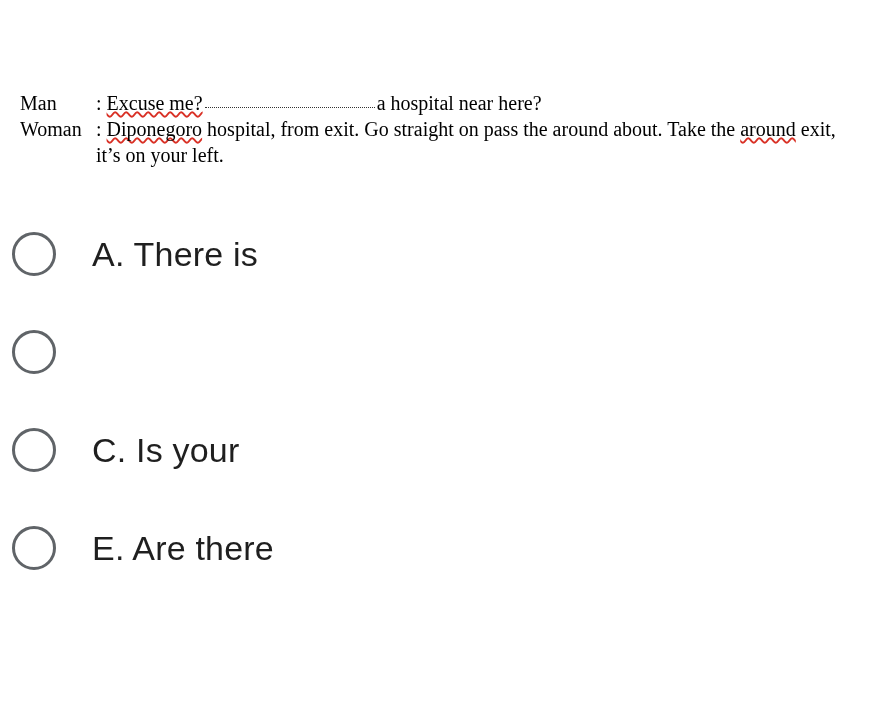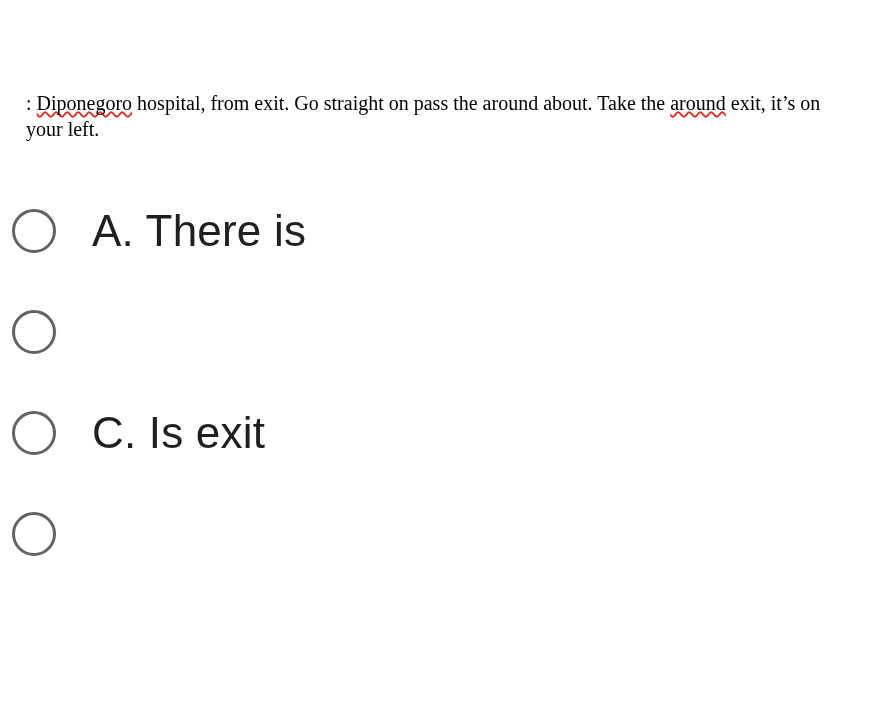--- a/index.html
+++ b/index.html
@@ -54,50 +54,58 @@
   }
   .radio-circle {
     flex: 0 0 44px;
     height: 44px;
     border: 3px solid #606468;
     border-radius: 50%;
     margin-right: 36px;
   }
   .option-label {
     font-family: Arial, "Helvetica Neue", Helvetica, sans-serif;
-    font-size: 44px;
+    font-size: 34px;
     color: #1f1f1f;
     letter-spacing: 0.2px;
   }
 </style>
 </head>
 <body>
 
 <div class="prompt-block">
   <div class="dialogue-row">
+    <div class="speaker">Man</div>
+    <div class="speech">
+      <span class="sqg-red">Excuse me?</span><span class="dotted-blank"></span><span>a hospital near here?</span>
+    </div>
+  </div>
+  <div class="dialogue-row">
+    <div class="speaker">Woman</div>
     <div class="speech">
       <span class="sqg-red">Diponegoro</span><span> hospital, from exit. Go straight on pass the around about. Take the </span><span class="sqg-red">around</span><span> exit, it’s on your left.</span>
     </div>
   </div>
 </div>
 
 <div class="options">
 
   <div class="option-row">
     <div class="radio-circle"></div>
     <div class="option-label">A. There is</div>
   </div>
 
   <div class="option-row">
     <div class="radio-circle"></div>
   </div>
 
   <div class="option-row">
     <div class="radio-circle"></div>
-    <div class="option-label">C. Is exit</div>
+    <div class="option-label">C. Is your</div>
   </div>
 
 
   <div class="option-row">
     <div class="radio-circle"></div>
+    <div class="option-label">E. Are there</div>
   </div>
 
 </div>
 
 </body></html>

